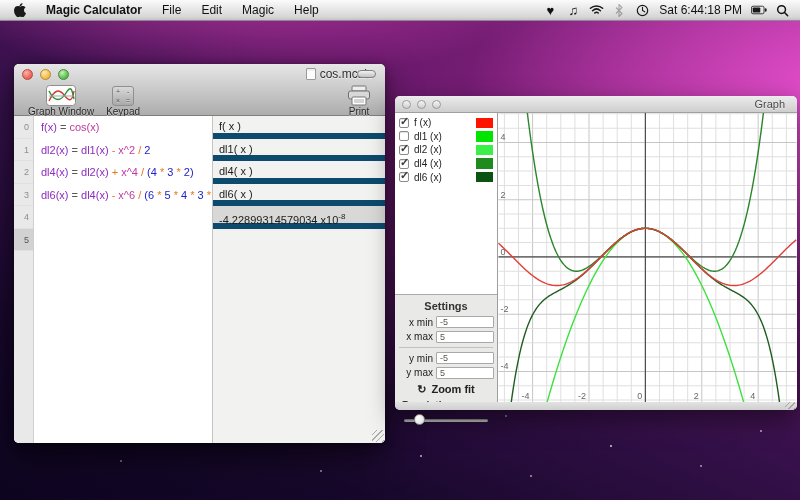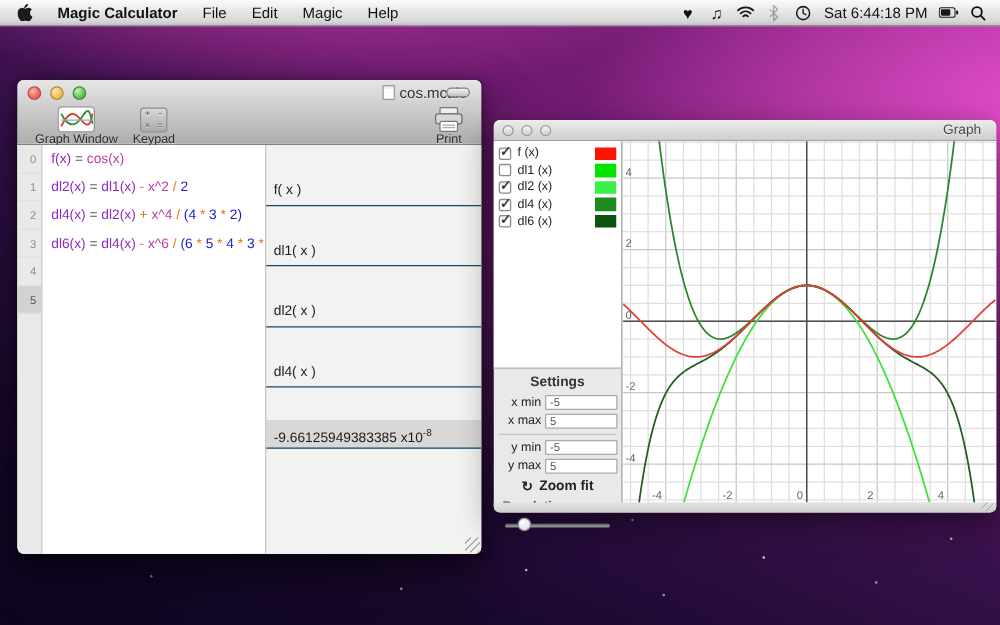--- a/index.html
+++ b/index.html
@@ -66,21 +66,21 @@
   #calc-content { position:absolute; top:52px; left:0; right:0; bottom:0;
     border-radius:0 0 5px 5px; overflow:hidden; background:#fff; }
   #gutter-col { position:absolute; left:0; top:0; bottom:0; width:20px; background:#e9e9e9; border-right:1px solid #cfcfcf; }
   #formula-col { position:absolute; left:21px; top:0; bottom:0; width:155px; background:#fff; }
   #result-col { position:absolute; left:198px; top:0; bottom:0; right:0; background:#f2f2f0; border-left:1px solid #c4c4c4; }
   .gut-row { height:22.5px; line-height:22.5px; font-size:9px; color:#8e8e8e; text-align:right; padding-right:4px;
     border-bottom:1px solid #e0e0e0; }
   .gut-row.sel { background:#d2d2d2; color:#555; }
   .f-row { height:22.5px; line-height:22.5px; font-size:11px; padding-left:6px; white-space:nowrap; }
   .r-row { height:22.5px; line-height:21.5px; font-size:11px; color:#1c1c1c; padding-left:6px;
-    border-bottom:1px solid #0c4a6e; white-space:nowrap;margin-top:26px; }
+    border-bottom:6px solid #0c4a6e; white-space:nowrap; }
   .r-row.sel { background:#d8d8d6; }
   .r-row sup { font-size:8px; }
   .tk-fn  { color:#8d2bbf; }
   .tk-fn2 { color:#c0399d; }
   .tk-var { color:#bf3ba2; }
   .tk-eq  { color:#5a5a5a; }
   .tk-num { color:#2121cd; }
   .tk-op  { color:#e5791e; }
   .grip { position:absolute; right:1px; bottom:1px; width:12px; height:12px;
     background:repeating-linear-gradient(135deg, transparent 0 3px, #9a9a9a 3px 4px); opacity:.8; }
@@ -250,23 +250,23 @@
       </div>
     <div id="formula-col">
         <div class="f-row"><span class="tk-fn">f(x)</span><span class="tk-eq"> = </span><span class="tk-fn2">cos(x)</span></div>
         <div class="f-row"><span class="tk-fn">dl2(x)</span><span class="tk-eq"> = </span><span class="tk-fn">dl1(x)</span><span class="tk-op"> - </span><span class="tk-var">x^2</span><span class="tk-op"> / </span><span class="tk-num">2</span></div>
         <div class="f-row"><span class="tk-fn">dl4(x)</span><span class="tk-eq"> = </span><span class="tk-fn">dl2(x)</span><span class="tk-op"> + </span><span class="tk-var">x^4</span><span class="tk-op"> / </span><span class="tk-num">(</span><span class="tk-num">4</span><span class="tk-op"> * </span><span class="tk-num">3</span><span class="tk-op"> * </span><span class="tk-num">2</span><span class="tk-num">)</span></div>
         <div class="f-row"><span class="tk-fn">dl6(x)</span><span class="tk-eq"> = </span><span class="tk-fn">dl4(x)</span><span class="tk-op"> - </span><span class="tk-var">x^6</span><span class="tk-op"> / </span><span class="tk-num">(</span><span class="tk-num">6</span><span class="tk-op"> * </span><span class="tk-num">5</span><span class="tk-op"> * </span><span class="tk-num">4</span><span class="tk-op"> * </span><span class="tk-num">3</span><span class="tk-op"> * </span><span class="tk-num">2</span><span class="tk-num">)</span></div>
       </div>
     <div id="result-col">
         <div class="r-row"><span>f( x )</span></div>
         <div class="r-row"><span>dl1( x )</span></div>
-        <div class="r-row"><span>dl2( x )</span></div>
         <div class="r-row"><span>dl4( x )</span></div>
-        <div class="r-row sel"><span>-9.66125949383385 x10</span><sup>-8</sup></div>
+        <div class="r-row"><span>dl6( x )</span></div>
+        <div class="r-row sel"><span>-4.22899314579034 x10</span><sup>-8</sup></div>
       </div>
     <div class="grip"></div>
   </div>
 </div>
 
 <div class="win" id="graph-win">
   <div id="graph-titlebar">
     <div class="lights">
       <span class="tl"></span>
       <span class="tl"></span>

